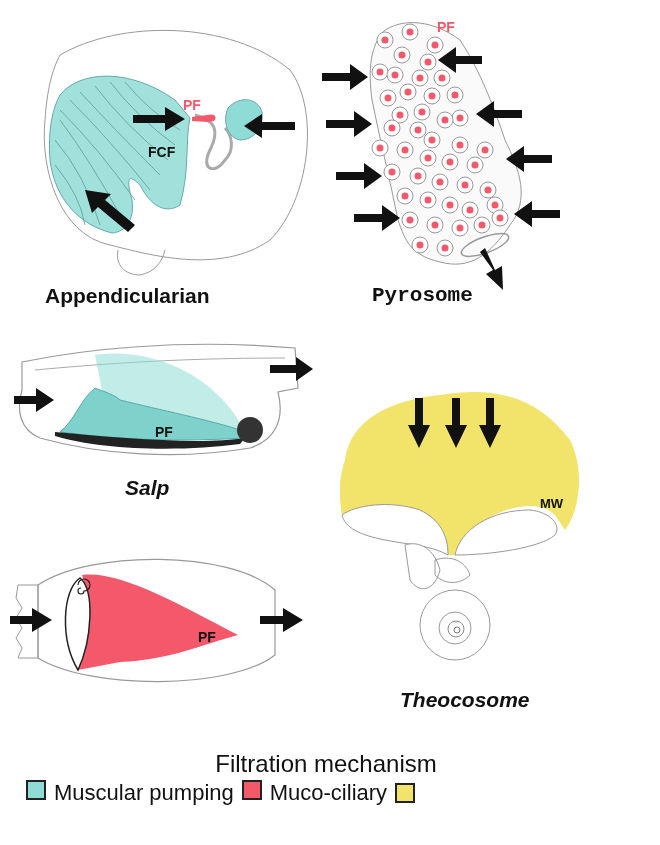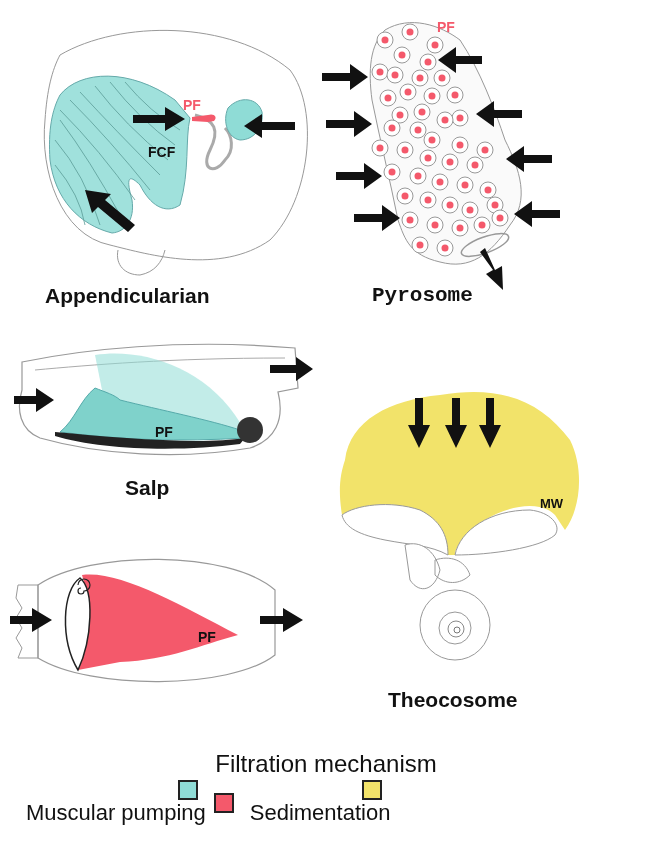--- a/index.html
+++ b/index.html
@@ -3,21 +3,21 @@
 <meta charset="utf-8">
 <style>
   html, body { margin: 0; padding: 0; background: #ffffff; }
   body { width: 660px; height: 845px; position: relative; overflow: hidden; font-family: "Liberation Sans", sans-serif; }
   .panel { position: absolute; }
   .panel svg { position: absolute; left: 0; top: 0; }
   .title { position: absolute; font-weight: bold; font-size: 21px; color: #111; white-space: nowrap; font-family: "Liberation Sans", sans-serif; }
   .lbl { font-family: "Liberation Sans", sans-serif; font-weight: bold; }
   .legend-title { position: absolute; left: 0; width: 652px; top: 750px; text-align: center; font-size: 24px; color: #111; }
   .legend { position: absolute; top: 780px; left: 26px; display: flex; align-items: center; font-size: 22px; color: #111; }
-  .legend .item { display: flex; align-items: flex-end; margin-right: 8px; flex-direction: column; }
+  .legend .item { display: flex; align-items: flex-start; margin-right: 8px; }
   .legend .sw { width: 20px; height: 20px; border: 2px solid #222; margin-right: 8px; box-sizing: border-box; }
 </style>
 </head>
 <body>
 
 <div class="panel" style="left:0;top:0;width:310px;height:320px;">
   <svg width="310" height="320">
     <path d="M60,55 C120,20 230,20 290,70 C320,110 310,200 270,240 C220,275 150,255 110,245 C60,235 40,170 45,120 C47,90 52,70 60,55 Z" fill="none" stroke="#999" stroke-width="1"></path>
     <path d="M118,250 C115,265 125,275 140,275 C155,272 162,262 165,250" fill="none" stroke="#999" stroke-width="1"></path>
     <path d="M60,95 C80,70 130,68 175,100 L190,118 C185,140 190,170 180,205 C165,215 150,205 140,185 C130,175 125,175 132,200 C135,220 125,232 112,233 C80,225 55,200 50,160 C48,130 52,110 60,95 Z" fill="#8fdcd6" fill-opacity="0.85" stroke="#6aa" stroke-width="1"></path>
@@ -159,21 +159,21 @@
     <path d="M22,42 C80,30 180,18 295,28 L298,68 L278,72 C285,100 275,120 250,128 C180,140 100,135 40,118 C20,110 16,90 22,70 Z" fill="none" stroke="#999" stroke-width="1.2"></path>
     <path d="M35,50 C90,45 170,38 285,38" fill="none" stroke="#aaa" stroke-width="1"></path>
     <path d="M95,35 C140,28 200,45 235,95 L245,110 L110,110 Z" fill="#8fdcd6" fill-opacity="0.55"></path>
     <path d="M60,112 C75,100 80,80 95,68 C105,72 115,75 120,80 C160,90 210,100 240,110 L245,118 C180,122 120,120 60,112 Z" fill="#7fd2cb" stroke="#5aa" stroke-width="1"></path>
     <path d="M55,112 C120,118 200,125 245,118 L240,124 C180,132 100,130 55,116 Z" fill="#222"></path>
     <circle cx="250" cy="110" r="13" fill="#333"></circle>
     <polygon points="14,76 36,76 36,68 54,80 36,92 36,84 14,84" fill="#111"></polygon>
     <polygon points="270,45 296,45 296,37 313,49 296,61 296,53 270,53" fill="#111"></polygon>
     <text class="lbl" x="155" y="117" font-size="14" fill="#111">PF</text>
   </svg>
-  <div class="title" style="left:125px;top:156px;">Salp</div>
+  <div class="title" style="left:125px;top:156px;font-style:italic;">Salp</div>
 </div>
 
 <div class="panel" style="left:0;top:530px;width:330px;height:210px;">
   <svg width="330" height="210">
     <path d="M38,55 C90,20 230,20 275,60 L275,125 C230,160 90,160 38,128 Z" fill="none" stroke="#999" stroke-width="1.2"></path>
     <path d="M18,55 L38,55 L38,128 L18,128 L22,118 L16,108 L22,98 L16,88 L22,78 L16,68 Z" fill="none" stroke="#999" stroke-width="1"></path>
     <path d="M82,45 C120,40 180,75 238,105 C200,115 170,130 120,132 L78,140 C90,110 90,70 82,45 Z" fill="#f4596b"></path>
     <path d="M78,140 C60,110 62,60 80,48 C95,60 92,110 78,140 Z" fill="#fff" stroke="#222" stroke-width="1.5"></path>
     <path d="M78,55 a6,6 0 1,1 6,6 a3,3 0 1,1 -3,-3" fill="none" stroke="#222" stroke-width="1.2"></path>
     <polygon points="10,86 32,86 32,78 52,90 32,102 32,94 10,94" fill="#111"></polygon>
@@ -192,29 +192,29 @@
     <circle cx="125" cy="258" r="16" fill="none" stroke="#999" stroke-width="1"></circle>
     <circle cx="126" cy="259" r="8" fill="none" stroke="#888" stroke-width="1"></circle>
     <circle cx="127" cy="260" r="3" fill="none" stroke="#777" stroke-width="1"></circle>
     <g fill="#111">
       <polygon points="85,28 93,28 93,55 100,55 89,78 78,55 85,55"></polygon>
       <polygon points="122,28 130,28 130,55 137,55 126,78 115,55 122,55"></polygon>
       <polygon points="156,28 164,28 164,55 171,55 160,78 149,55 156,55"></polygon>
     </g>
     <text class="lbl" x="210" y="138" font-size="13" fill="#111">MW</text>
   </svg>
-  <div class="title" style="left:58px;top:318px;">Theocosome</div>
+  <div class="title" style="left:70px;top:318px;font-style:italic;">Theocosome</div>
 </div>
 
 <div class="legend-title">Filtration mechanism</div>
 <div class="legend">
   <div class="item">
     <span class="sw" style="background:#8fdcd6;"></span>
     <span>Muscular pumping</span>
   </div>
   <div class="item">
     <span class="sw" style="background:#f4596b;"></span>
+    <span>Muco-ciliary</span>
   </div>
   <div class="item">
     <span class="sw" style="background:#f2e36a;"></span>
-    <span>Sedimentation</span>
   </div>
 </div>
 
 </body></html>

